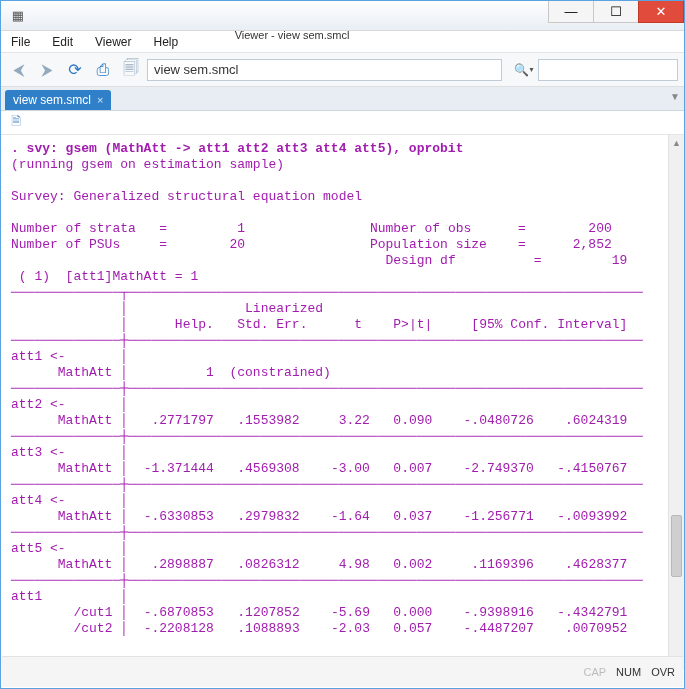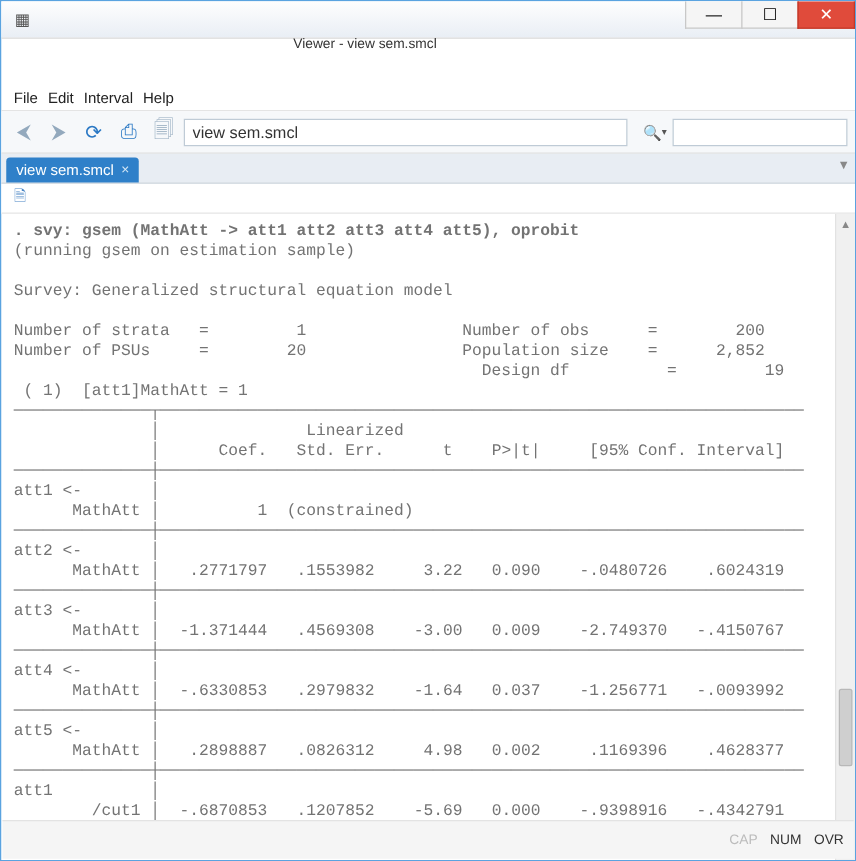--- a/index.html
+++ b/index.html
@@ -32,24 +32,23 @@
   .win-btn {
     width: 46px; height: 22px;
     border: 1px solid #c8c8c8; border-top:none;
     background:#f5f5f5;
     display:flex; align-items:center; justify-content:center;
     font-size:13px; margin-left:-1px;
   }
   .win-btn.close { background:#e04b3b; color:#fff; border-color:#c43828; }
   .menubar {
     height: 22px;
-    display:flex; align-items:center; gap:8px;
+    display:flex; align-items:center; gap:22px;
     padding: 0 10px;
     border-bottom:1px solid #e4e4e4;
-    margin-top:36px;
   }
   .menubar span { color:#222; }
   .toolbar {
     height: 34px;
     display:flex; align-items:center;
     padding: 0 6px;
     gap:4px;
     border-bottom:1px solid #dedede;
     background:#f6f8fa;
   }
@@ -105,21 +104,21 @@
     position:absolute; right:0; top:0; bottom:0; width:16px;
     background:#f0f0f0; border-left:1px solid #e2e2e2;
   }
   .sb-arrow { height:16px; text-align:center; font-size:9px; color:#888; line-height:16px; }
   .sb-thumb { position:absolute; left:2px; right:2px; top:380px; height:62px;
     background:#cfcfcf; border:1px solid #b8b8b8; border-radius:2px; }
   pre.out {
     margin:0; padding:6px 10px 0 10px;
     font-family: Consolas, "Courier New", monospace;
     font-size: 13px; line-height: 16px;
-    color:#737373; white-space:pre; 
+    color:#a21caf; white-space:pre; 
   }
   .statusbar {
     position:absolute; left:1px; right:1px; bottom:1px;
     height:18px; background:#f5f5f5; border-top:1px solid #e3e3e3;
     display:flex; justify-content:flex-end; align-items:center;
     gap:10px; padding:15px 8px; font-size:11px; color:#333;
   }
   .statusbar .dim { color:#bcbcbc; }
 </style>
 </head>
@@ -131,21 +130,21 @@
   <div class="win-controls">
     <div class="win-btn">—</div>
     <div class="win-btn">☐</div>
     <div class="win-btn close">✕</div>
   </div>
 </div>
 
 <div class="menubar">
   <span>File</span>
   <span>Edit</span>
-  <span>Interval</span>
+  <span>Viewer</span>
   <span>Help</span>
 </div>
 
 <div class="toolbar">
   <div class="tb-btn">
     <span>⮜</span>
   </div>
   <div class="tb-btn">
     <span>⮞</span>
   </div>
@@ -184,30 +183,30 @@
 <span>(running gsem on estimation sample)</span>
 
 <span>Survey: Generalized structural equation model</span>
 
 <span>Number of strata   =</span>         <span>1</span>                <span>Number of obs      =</span>        <span>200</span>
 <span>Number of PSUs     =</span>        <span>20</span>                <span>Population size    =</span>      <span>2,852</span>
                                                 <span>Design df          =</span>         <span>19</span>
 <span> ( 1)  [att1]MathAtt = 1</span>
 ──────────────┬──────────────────────────────────────────────────────────────────
               │               <span>Linearized</span>
-              │      <span>Coef.</span>   <span>Std. Err.</span>      <span>t</span>    <span>P&gt;|t|</span>     <span>[95% Conf. Interval]</span>
+              │      <span>Help.</span>   <span>Std. Err.</span>      <span>t</span>    <span>P&gt;|t|</span>     <span>[95% Conf. Interval]</span>
 ──────────────┼──────────────────────────────────────────────────────────────────
 <span>att1 &lt;-</span>       │
       <span>MathAtt</span> │          <span>1</span>  <span>(constrained)</span>
 ──────────────┼──────────────────────────────────────────────────────────────────
 <span>att2 &lt;-</span>       │
       <span>MathAtt</span> │   <span>.2771797</span>   <span>.1553982</span>     <span>3.22</span>   <span>0.090</span>    <span>-.0480726</span>    <span>.6024319</span>
 ──────────────┼──────────────────────────────────────────────────────────────────
 <span>att3 &lt;-</span>       │
-      <span>MathAtt</span> │  <span>-1.371444</span>   <span>.4569308</span>    <span>-3.00</span>   <span>0.009</span>    <span>-2.749370</span>   <span>-.4150767</span>
+      <span>MathAtt</span> │  <span>-1.371444</span>   <span>.4569308</span>    <span>-3.00</span>   <span>0.007</span>    <span>-2.749370</span>   <span>-.4150767</span>
 ──────────────┼──────────────────────────────────────────────────────────────────
 <span>att4 &lt;-</span>       │
       <span>MathAtt</span> │  <span>-.6330853</span>   <span>.2979832</span>    <span>-1.64</span>   <span>0.037</span>    <span>-1.256771</span>   <span>-.0093992</span>
 ──────────────┼──────────────────────────────────────────────────────────────────
 <span>att5 &lt;-</span>       │
       <span>MathAtt</span> │   <span>.2898887</span>   <span>.0826312</span>     <span>4.98</span>   <span>0.002</span>     <span>.1169396</span>    <span>.4628377</span>
 ──────────────┼──────────────────────────────────────────────────────────────────
 <span>att1</span>          │
         <span>/cut1</span> │  <span>-.6870853</span>   <span>.1207852</span>    <span>-5.69</span>   <span>0.000</span>    <span>-.9398916</span>   <span>-.4342791</span>
         <span>/cut2</span> │  <span>-.2208128</span>   <span>.1088893</span>    <span>-2.03</span>   <span>0.057</span>    <span>-.4487207</span>    <span>.0070952</span></pre>

